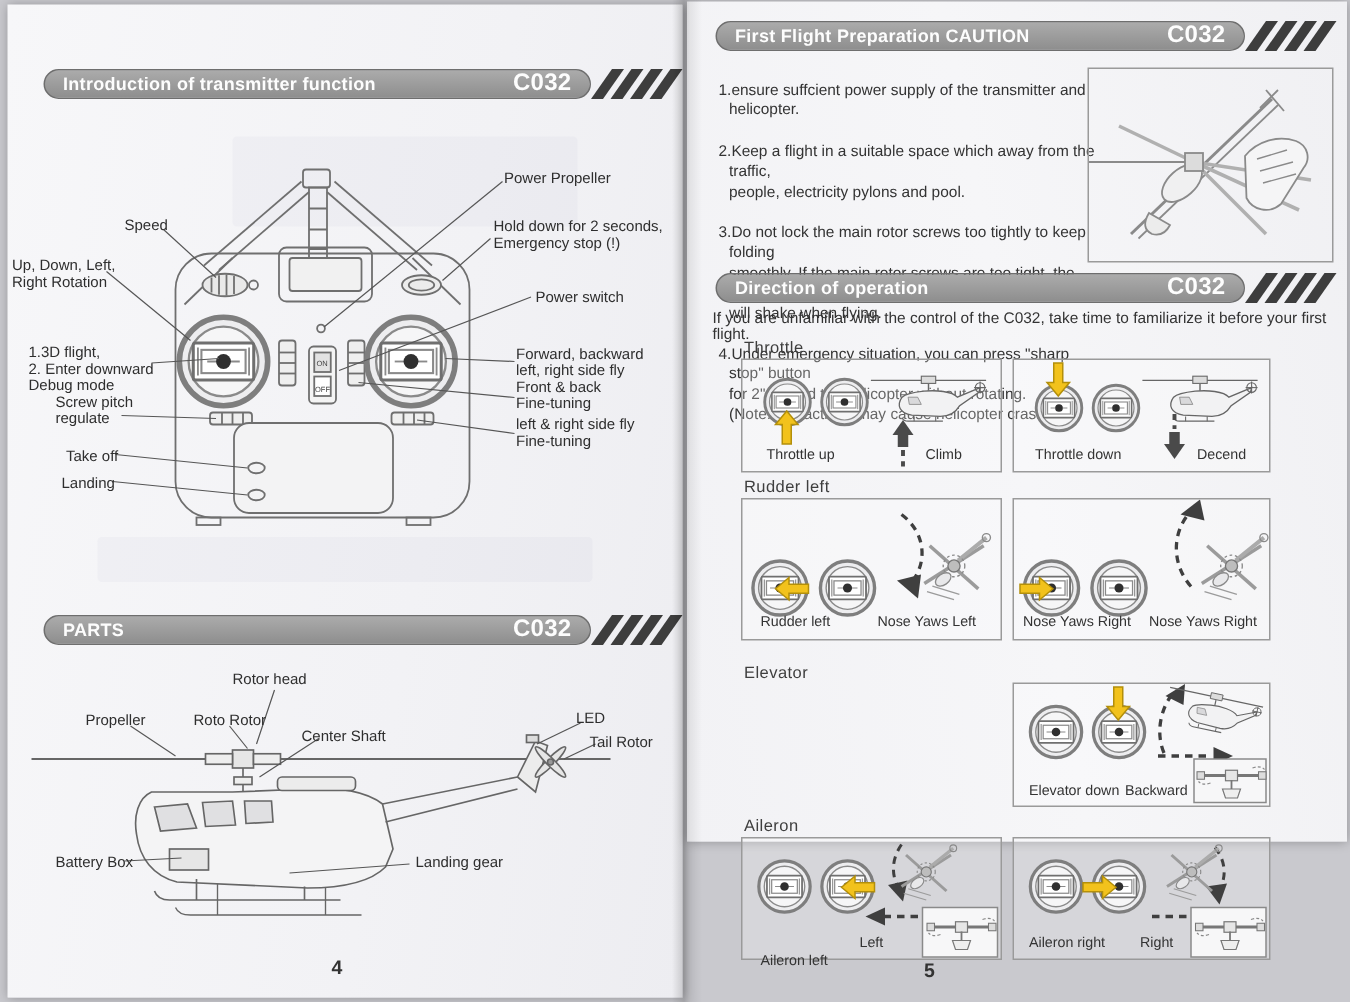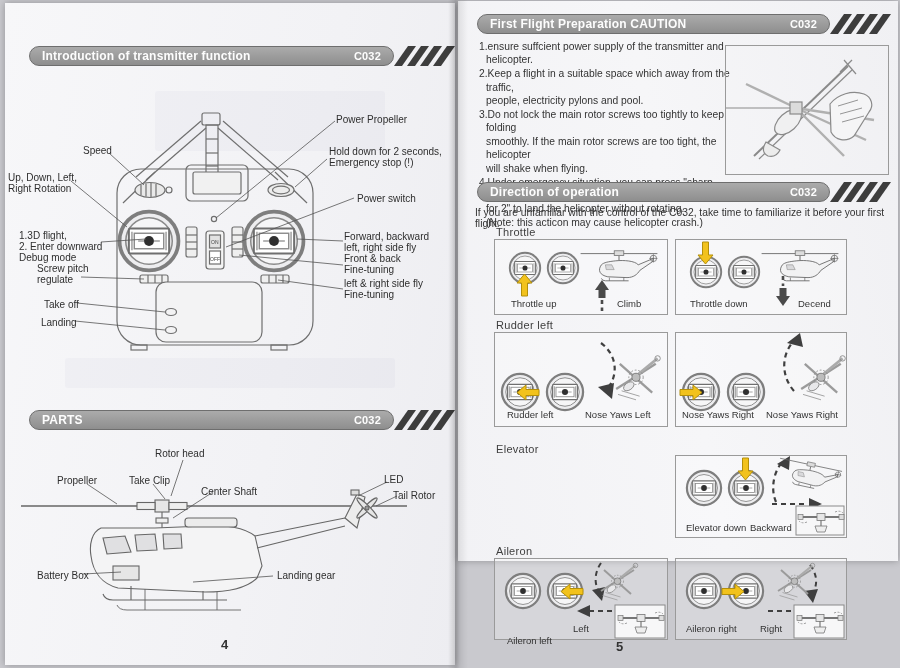--- a/index.html
+++ b/index.html
@@ -15,29 +15,29 @@
   .page-right{left:458px;top:1px;width:440px;height:560px;
     background:linear-gradient(80deg,#f2f2f5 0%,#f6f6f8 50%,#f0f0f3 100%);}
   .gutter{position:absolute;left:448px;top:0;width:20px;height:668px;z-index:5;
     background:linear-gradient(90deg,rgba(0,0,0,0) 0%,rgba(0,0,0,.16) 40%,rgba(0,0,0,.07) 60%,rgba(0,0,0,0) 100%);}
   
   .hbar-row{position:absolute;display:flex;align-items:center;height:20px;}
   .hbar{flex:1;height:18px;border:1px solid #6e6e6e;border-radius:10px;
     background:linear-gradient(#ababab,#8e8e8e);
     display:flex;justify-content:space-between;align-items:center;
     padding:0 12px;color:#fdfdfd;font-weight:bold;font-size:12px;letter-spacing:.2px;}
-  .hbar .model{font-size:11px;}
+  .hbar .model{font-size:16px;}
   .stripes{display:flex;margin-left:7px;}
   .stripe{width:8px;height:20px;background:#3d3d3d;transform:skewX(-35deg);margin-right:5px;}
   
   .lbl{position:absolute;font-size:10px;line-height:11px;color:#2e2e2e;white-space:pre-line;}
   .pagenum{position:absolute;font-size:13px;color:#333;font-weight:bold;}
   
   .c-list{position:absolute;font-size:10.3px;line-height:13.4px;color:#333;}
-  .c-item{white-space:pre-line;padding-left:7px;text-indent:-7px;margin:0 0 .5px 0;}
+  .c-item{white-space:pre-line;padding-left:7px;text-indent:-7px;margin:14px 0 .5px 0;}
   .intro{position:absolute;font-size:10.3px;color:#333;}
   .sec-label{position:absolute;font-size:11px;color:#3e3e3e;letter-spacing:.3px;text-align:right;}
   .panel{position:absolute;border:1px solid #9a9a9a;background:rgba(255,255,255,.25);}
   .panel svg.art{position:absolute;left:0;top:0;}
   .cap{position:absolute;font-size:9.5px;color:#333;white-space:nowrap;}
   .figbox{position:absolute;border:1px solid #9a9a9a;}
   .ghost{position:absolute;background:#9aa0b8;opacity:.06;border-radius:3px;}
   svg text{font-family:"Liberation Sans",sans-serif;}
 </style>
 </head>
@@ -282,21 +282,21 @@
       <line x1="208" y1="58" x2="168" y2="84"></line>
       <line x1="382" y1="48" x2="353" y2="62"></line>
       <line x1="392" y1="62" x2="371" y2="72"></line>
       <line x1="78" y1="140" x2="116" y2="138"></line>
       <line x1="268" y1="142" x2="188" y2="148"></line>
     </g>
   </svg>
 
   <div class="lbl" style="left:150px;top:445px">Rotor head</div>
   <div class="lbl" style="left:52px;top:472px">Propeller</div>
-  <div class="lbl" style="left:124px;top:472px">Take Clip</div>
+  <div class="lbl" style="left:124px;top:472px">Roto Rotor</div>
   <div class="lbl" style="left:196px;top:483px">Center Shaft</div>
   <div class="lbl" style="left:379px;top:471px">LED</div>
   <div class="lbl" style="left:388px;top:487px">Tail Rotor</div>
   <div class="lbl" style="left:32px;top:567px">Battery Box</div>
   <div class="lbl" style="left:272px;top:567px">Landing gear</div>
 
   <div class="pagenum" style="left:216px;top:634px">4</div>
 </div>
 
 <div class="page page-right">

